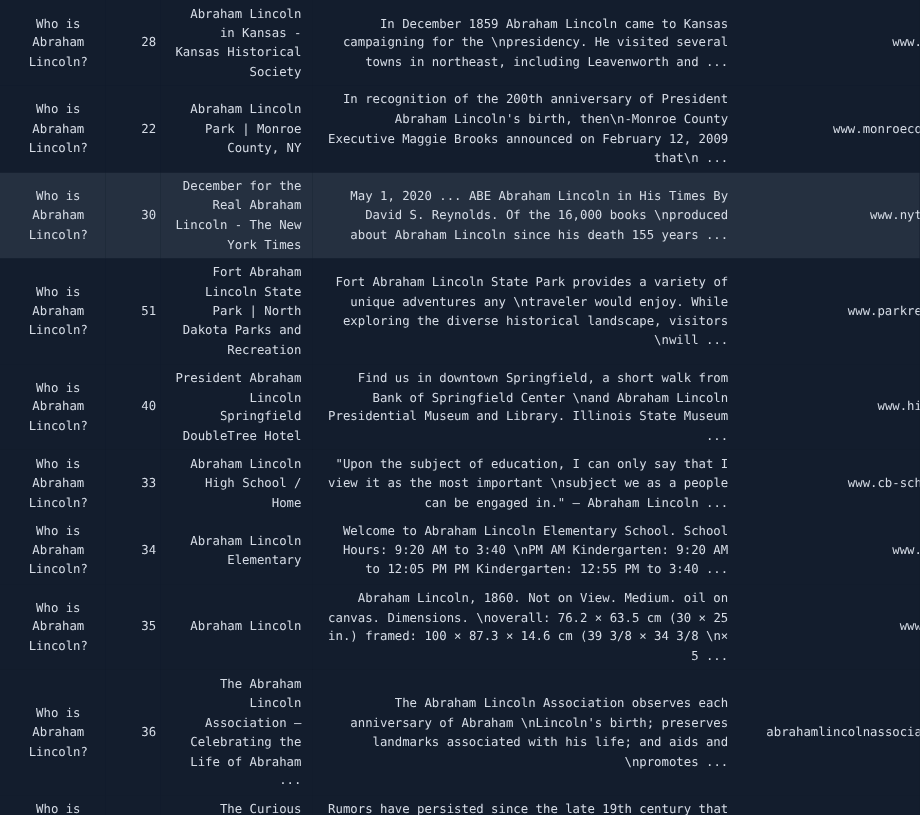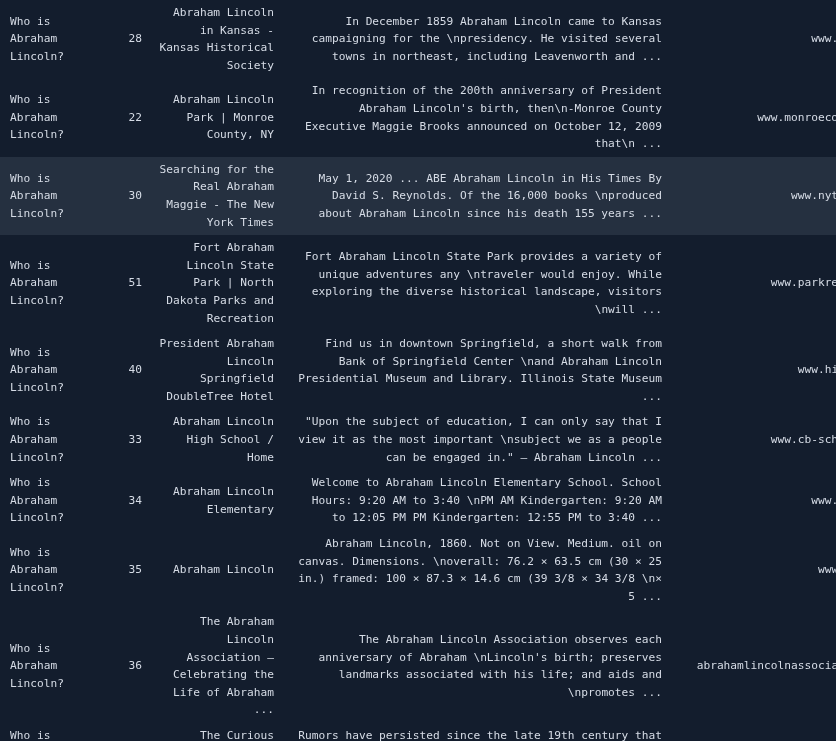--- a/index.html
+++ b/index.html
@@ -30,21 +30,21 @@
   #results-table td {
     padding: 4px 10px 4px 10px;
     vertical-align: middle;
     white-space: pre-wrap;
     word-wrap: break-word;
     overflow-wrap: break-word;
     border: none;
   }
   .col-query {
     width: 86px;
-    text-align: left;
+    text-align: center;
     padding-right: 0px !important;
   }
   .col-index {
     width: 38px;
     text-align: right;
     padding-left: 8px !important;
     padding-right: 4px !important;
   }
   .col-title {
     width: 118px;
@@ -72,27 +72,27 @@
         <td class="col-query">Who is Abraham Lincoln?</td>
         <td class="col-index">28</td>
         <td class="col-title">Abraham Lincoln in Kansas - Kansas Historical Society</td>
         <td class="col-snippet">In December 1859 Abraham Lincoln came to Kansas campaigning for the \npresidency. He visited several towns in northeast, including Leavenworth and ...</td>
         <td class="col-url">www.kshs.org</td>
       </tr>
       <tr>
         <td class="col-query">Who is Abraham Lincoln?</td>
         <td class="col-index">22</td>
         <td class="col-title">Abraham Lincoln Park | Monroe County, NY</td>
-        <td class="col-snippet">In recognition of the 200th anniversary of President Abraham Lincoln's birth, then\n-Monroe County Executive Maggie Brooks announced on October 12, 2009 that\n ...</td>
+        <td class="col-snippet">In recognition of the 200th anniversary of President Abraham Lincoln's birth, then\n-Monroe County Executive Maggie Brooks announced on February 12, 2009 that\n ...</td>
         <td class="col-url">www.monroecounty.gov</td>
       </tr>
       <tr class="row-highlight">
         <td class="col-query">Who is Abraham Lincoln?</td>
         <td class="col-index">30</td>
-        <td class="col-title">Searching for the Real Abraham Maggie - The New York Times</td>
+        <td class="col-title">December for the Real Abraham Lincoln - The New York Times</td>
         <td class="col-snippet">May 1, 2020 ... ABE Abraham Lincoln in His Times By David S. Reynolds. Of the 16,000 books \nproduced about Abraham Lincoln since his death 155 years ...</td>
         <td class="col-url">www.nytimes.com</td>
       </tr>
       <tr>
         <td class="col-query">Who is Abraham Lincoln?</td>
         <td class="col-index">51</td>
         <td class="col-title">Fort Abraham Lincoln State Park | North Dakota Parks and Recreation</td>
         <td class="col-snippet">Fort Abraham Lincoln State Park provides a variety of unique adventures any \ntraveler would enjoy. While exploring the diverse historical landscape, visitors \nwill ...</td>
         <td class="col-url">www.parkrec.nd.gov</td>
       </tr>

